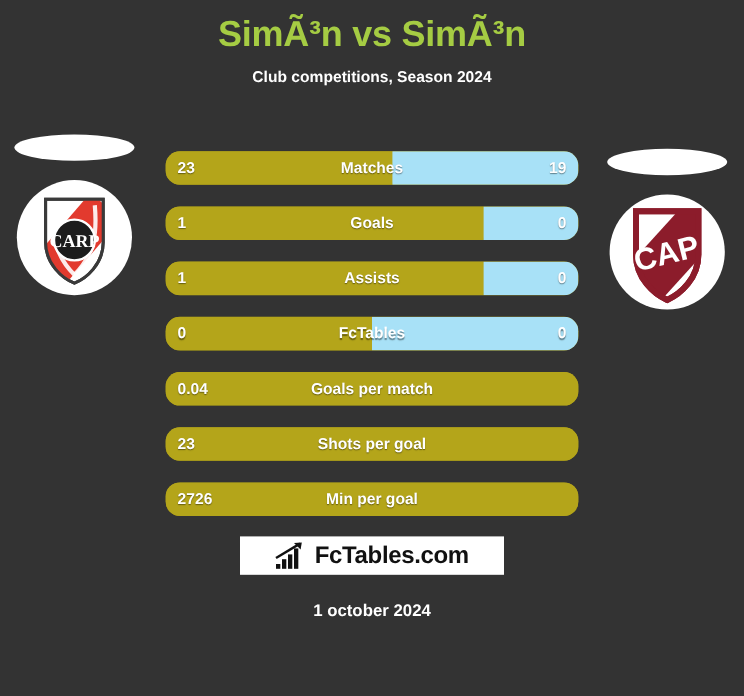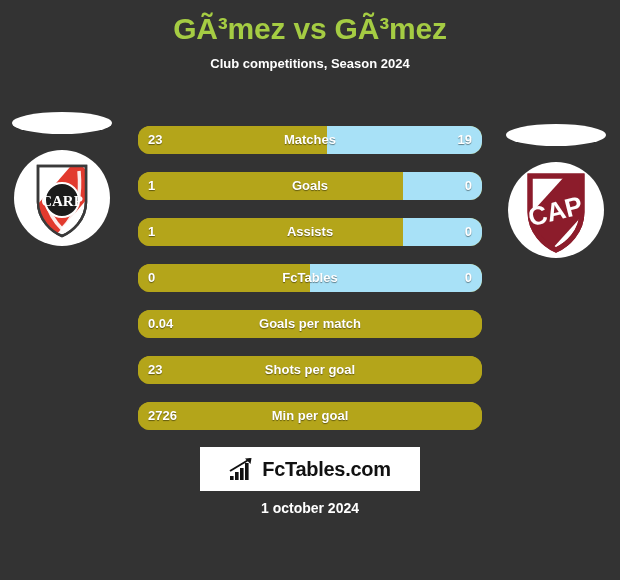--- a/index.html
+++ b/index.html
@@ -123,21 +123,21 @@
   }
   .val.home { left: 10px; }
   .val.away { right: 10px; }
 
   
   .brand {
     position: absolute;
     left: 200px;
     top: 447px;
     width: 220px;
-    height: 44px;
+    height: 32px;
     background: #ffffff;
     display: flex;
     align-items: center;
     justify-content: center;
     gap: 7px;
   }
   .brand-icon { display: block; }
   .brand-text {
     color: #111111;
     font-size: 20px;
@@ -153,21 +153,21 @@
     color: #ffffff;
     font-size: 14px;
     font-weight: bold;
   }
 </style>
 </head>
 <body>
 
 <div class="page">
 
-  <div class="title">GÃ³mez vs GÃ³mez</div>
+  <div class="title">SimÃ³n vs SimÃ³n</div>
   <div class="subtitle">Club competitions, Season 2024</div>
 
   <div class="crest-wrap left">
     <div class="crest-ellipse-top"></div>
     <div class="crest-disc">
       <svg width="96" height="96" viewBox="0 0 96 96">
         <path d="M24 16 H72 V52 C72 70 58 82 48 86 C38 82 24 70 24 52 Z" fill="#ffffff" stroke="#3A3A3A" stroke-width="2.5"></path>
         <clipPath id="shieldClip">
           <path d="M24 16 H72 V52 C72 70 58 82 48 86 C38 82 24 70 24 52 Z"></path>
         </clipPath>

